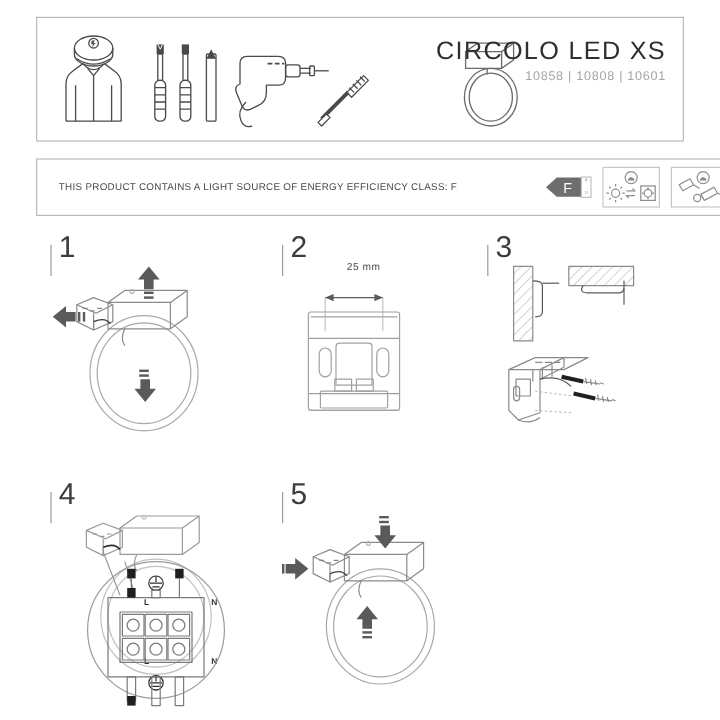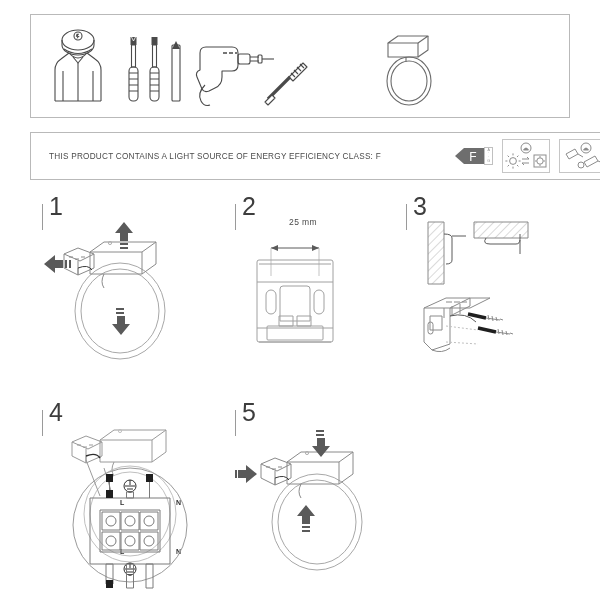--- a/index.html
+++ b/index.html
@@ -214,20 +214,24 @@
       <svg width="80" height="80" viewBox="0 0 80 80" fill="none" stroke="#6b6b6b" stroke-width="1.1" stroke-linejoin="round">
         <path d="M12 10 h30 l10 -7 h-30 z"></path>
         <path d="M12 10 v14 h30 v-14"></path>
         <path d="M42 24 l10 -7 v-14"></path>
         <ellipse cx="33" cy="48" rx="22" ry="24"></ellipse>
         <ellipse cx="33" cy="48" rx="18" ry="20"></ellipse>
         <path d="M30 24 v5"></path>
       </svg>
     </div>
 
+    <div class="product-title">
+      <div class="name">CIRCOLO LED XS</div>
+      <div class="codes">10858 | 10808 | 10601</div>
+    </div>
   </div>
 
   <div class="panel" id="energy-panel">
     <div class="energy-text">THIS PRODUCT CONTAINS A LIGHT SOURCE OF ENERGY EFFICIENCY CLASS: F</div>
 
     <div class="energy-marks">
       <div class="arrow-badge">
         <svg width="30" height="20" viewBox="0 0 30 20">
           <path d="M0 10 L9 2 L30 2 L30 18 L9 18 Z" fill="#6e6e6e"></path>
           <text x="18" y="15" font-family="Liberation Sans, sans-serif" font-size="12" fill="#ffffff" text-anchor="middle">F</text>

